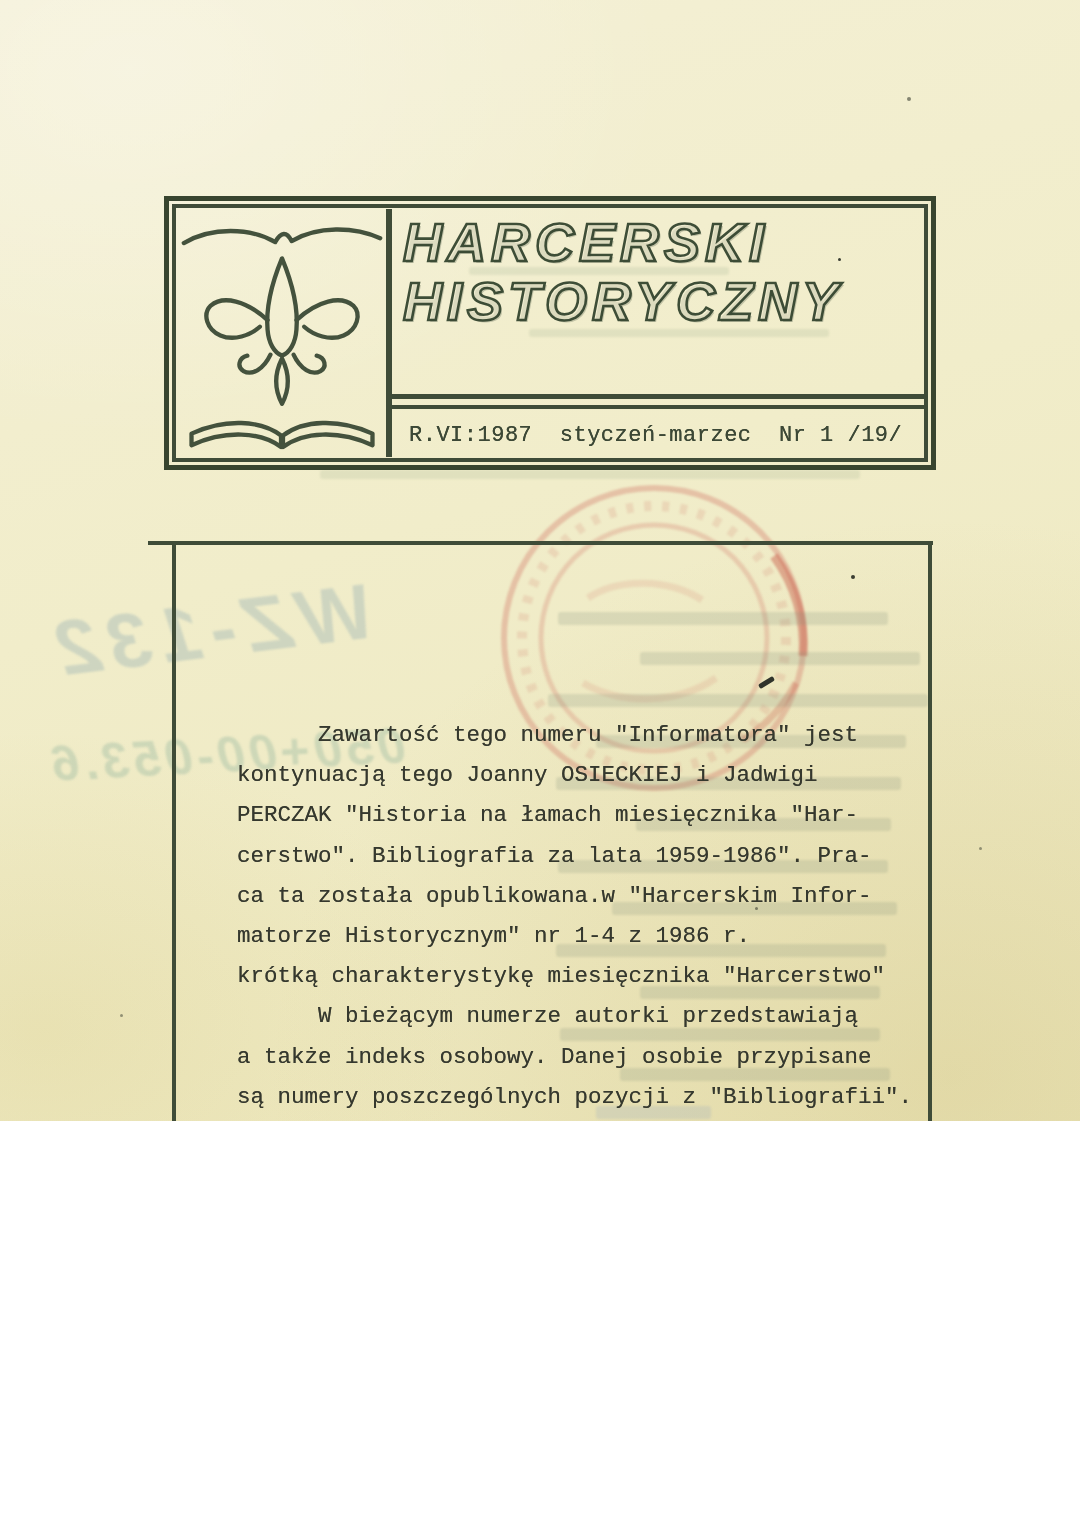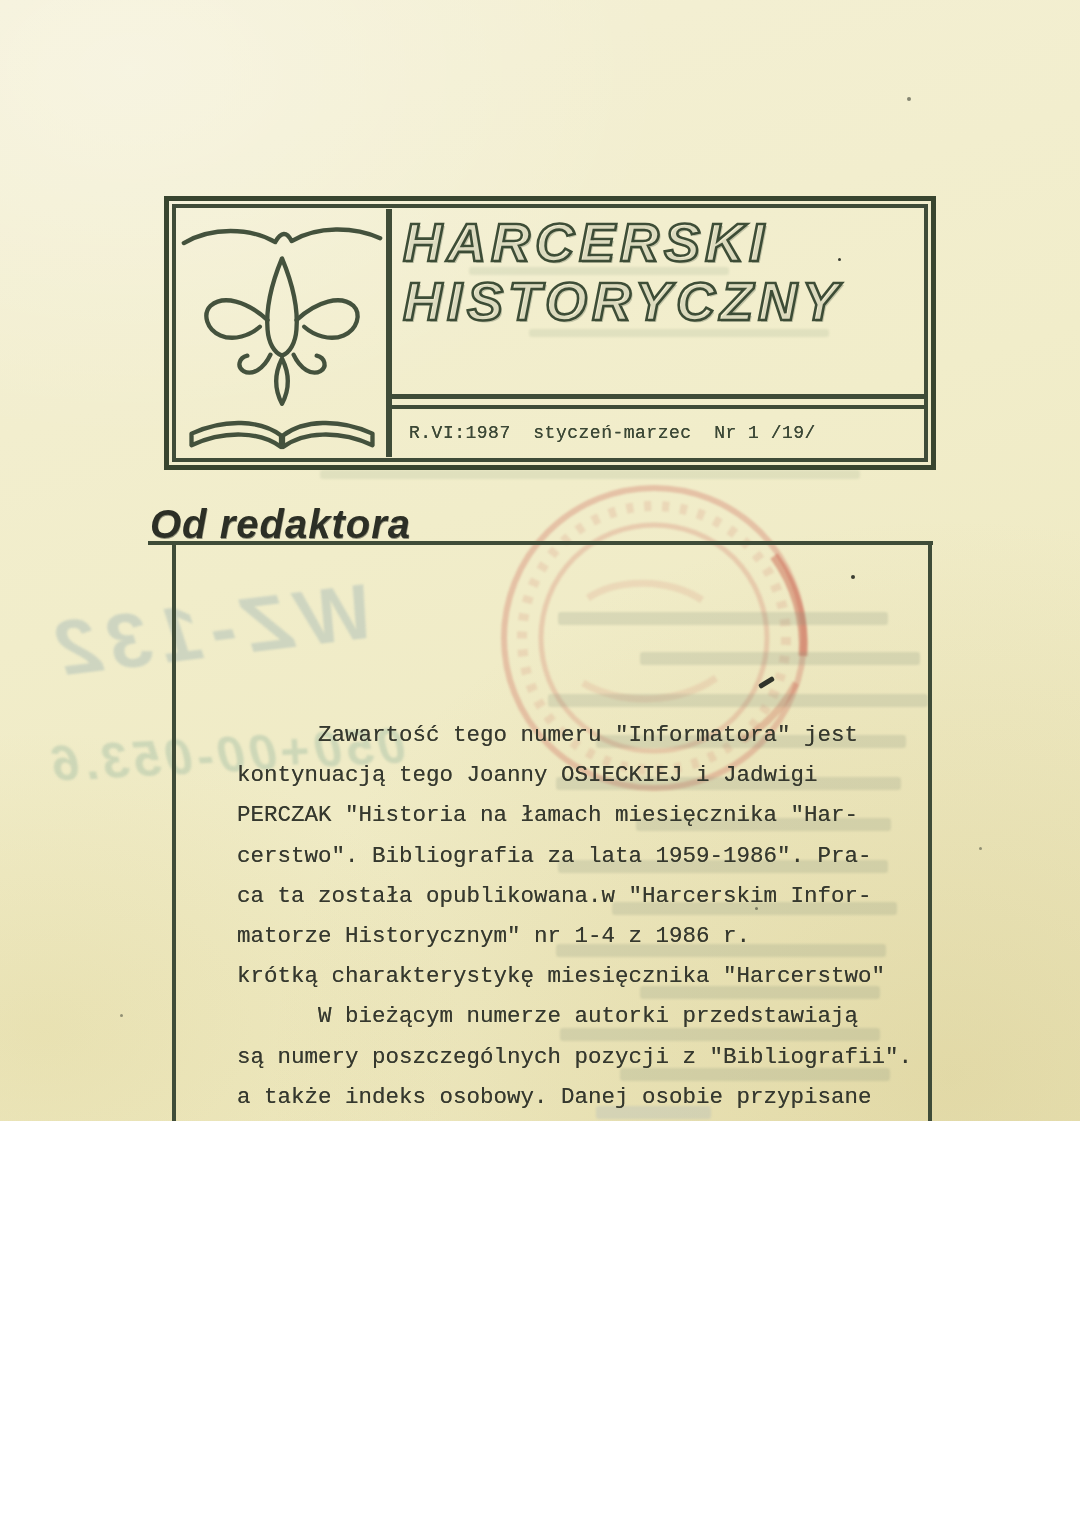--- a/index.html
+++ b/index.html
@@ -27,21 +27,21 @@
     font-style:italic;font-weight:700;font-size:54px;line-height:59px;
     letter-spacing:5px;color:rgba(243,239,212,0.55);
     -webkit-text-stroke:2.6px rgba(52,68,46,0.95);
     text-shadow:2px 2px 0 rgba(52,68,46,0.25);
     white-space:nowrap;
   }
   .rule-a{position:absolute;left:222px;top:193px;width:533px;height:5px;background:#3f4c38;}
   .rule-b{position:absolute;left:222px;top:204px;width:533px;height:4px;background:#3f4c38;}
   .issue-line{
     position:absolute;left:240px;top:222px;
-    font-family:"Liberation Mono",monospace;font-size:18px;letter-spacing:0.5px;
+    font-family:"Liberation Mono",monospace;font-size:22px;letter-spacing:0.5px;
     color:#3c4836;text-shadow:0 0 0.6px #3c4836;white-space:pre;
   }
   
   .section-heading{
     position:absolute;left:150px;top:502px;
     font-style:italic;font-weight:700;font-size:40px;letter-spacing:1px;color:#2c2f26;
     text-shadow:0.5px 0.5px 0 rgba(44,47,38,0.5);white-space:nowrap;
   }
   .heading-rule{position:absolute;left:148px;top:541px;width:785px;height:4px;background:#3f4c38;}
   .content-box{
@@ -150,34 +150,33 @@
       <div class="tline">HISTORYCZNY</div>
     </div>
 
     <div class="rule-a"></div>
     <div class="rule-b"></div>
 
     <div class="issue-line">R.VI:1987  styczeń-marzec  Nr 1 /19/</div>
   </div>
 
   <div class="heading-rule"></div>
-  <div class="section-heading">Od redaktora</div>
   <div class="content-box"></div>
 
   <div class="body-text">
     <div class="bline">      Zawartość tego numeru "Informatora" jest</div>
     <div class="bline">kontynuacją tego Joanny OSIECKIEJ i Jadwigi</div>
     <div class="bline">PERCZAK "Historia na łamach miesięcznika "Har-</div>
     <div class="bline">cerstwo". Bibliografia za lata 1959-1986". Pra-</div>
     <div class="bline">ca ta została opublikowana.w "Harcerskim Infor-</div>
     <div class="bline">matorze Historycznym" nr 1-4 z 1986 r.</div>
     <div class="bline">krótką charakterystykę miesięcznika "Harcerstwo"</div>
     <div class="bline">      W bieżącym numerze autorki przedstawiają</div>
+    <div class="bline">a także indeks osobowy. Danej osobie przypisane</div>
     <div class="bline">są numery poszczególnych pozycji z "Bibliografii".</div>
-    <div class="bline">a także indeks osobowy. Danej osobie przypisane</div>
   </div>
 
   <div class="tickmark"></div>
   <div class="speck" style="left:851px;top:575px;width:4px;height:4px"></div>
   <div class="speck" style="left:838px;top:258px;width:3px;height:3px"></div>
   <div class="speck" style="left:907px;top:97px;width:4px;height:4px;opacity:.6"></div>
   <div class="speck" style="left:421px;top:1303px;width:4px;height:4px"></div>
   <div class="speck" style="left:567px;top:1352px;width:4px;height:4px"></div>
   <div class="speck" style="left:700px;top:1237px;width:4px;height:4px"></div>
   <div class="speck" style="left:826px;top:1197px;width:3px;height:3px"></div>

